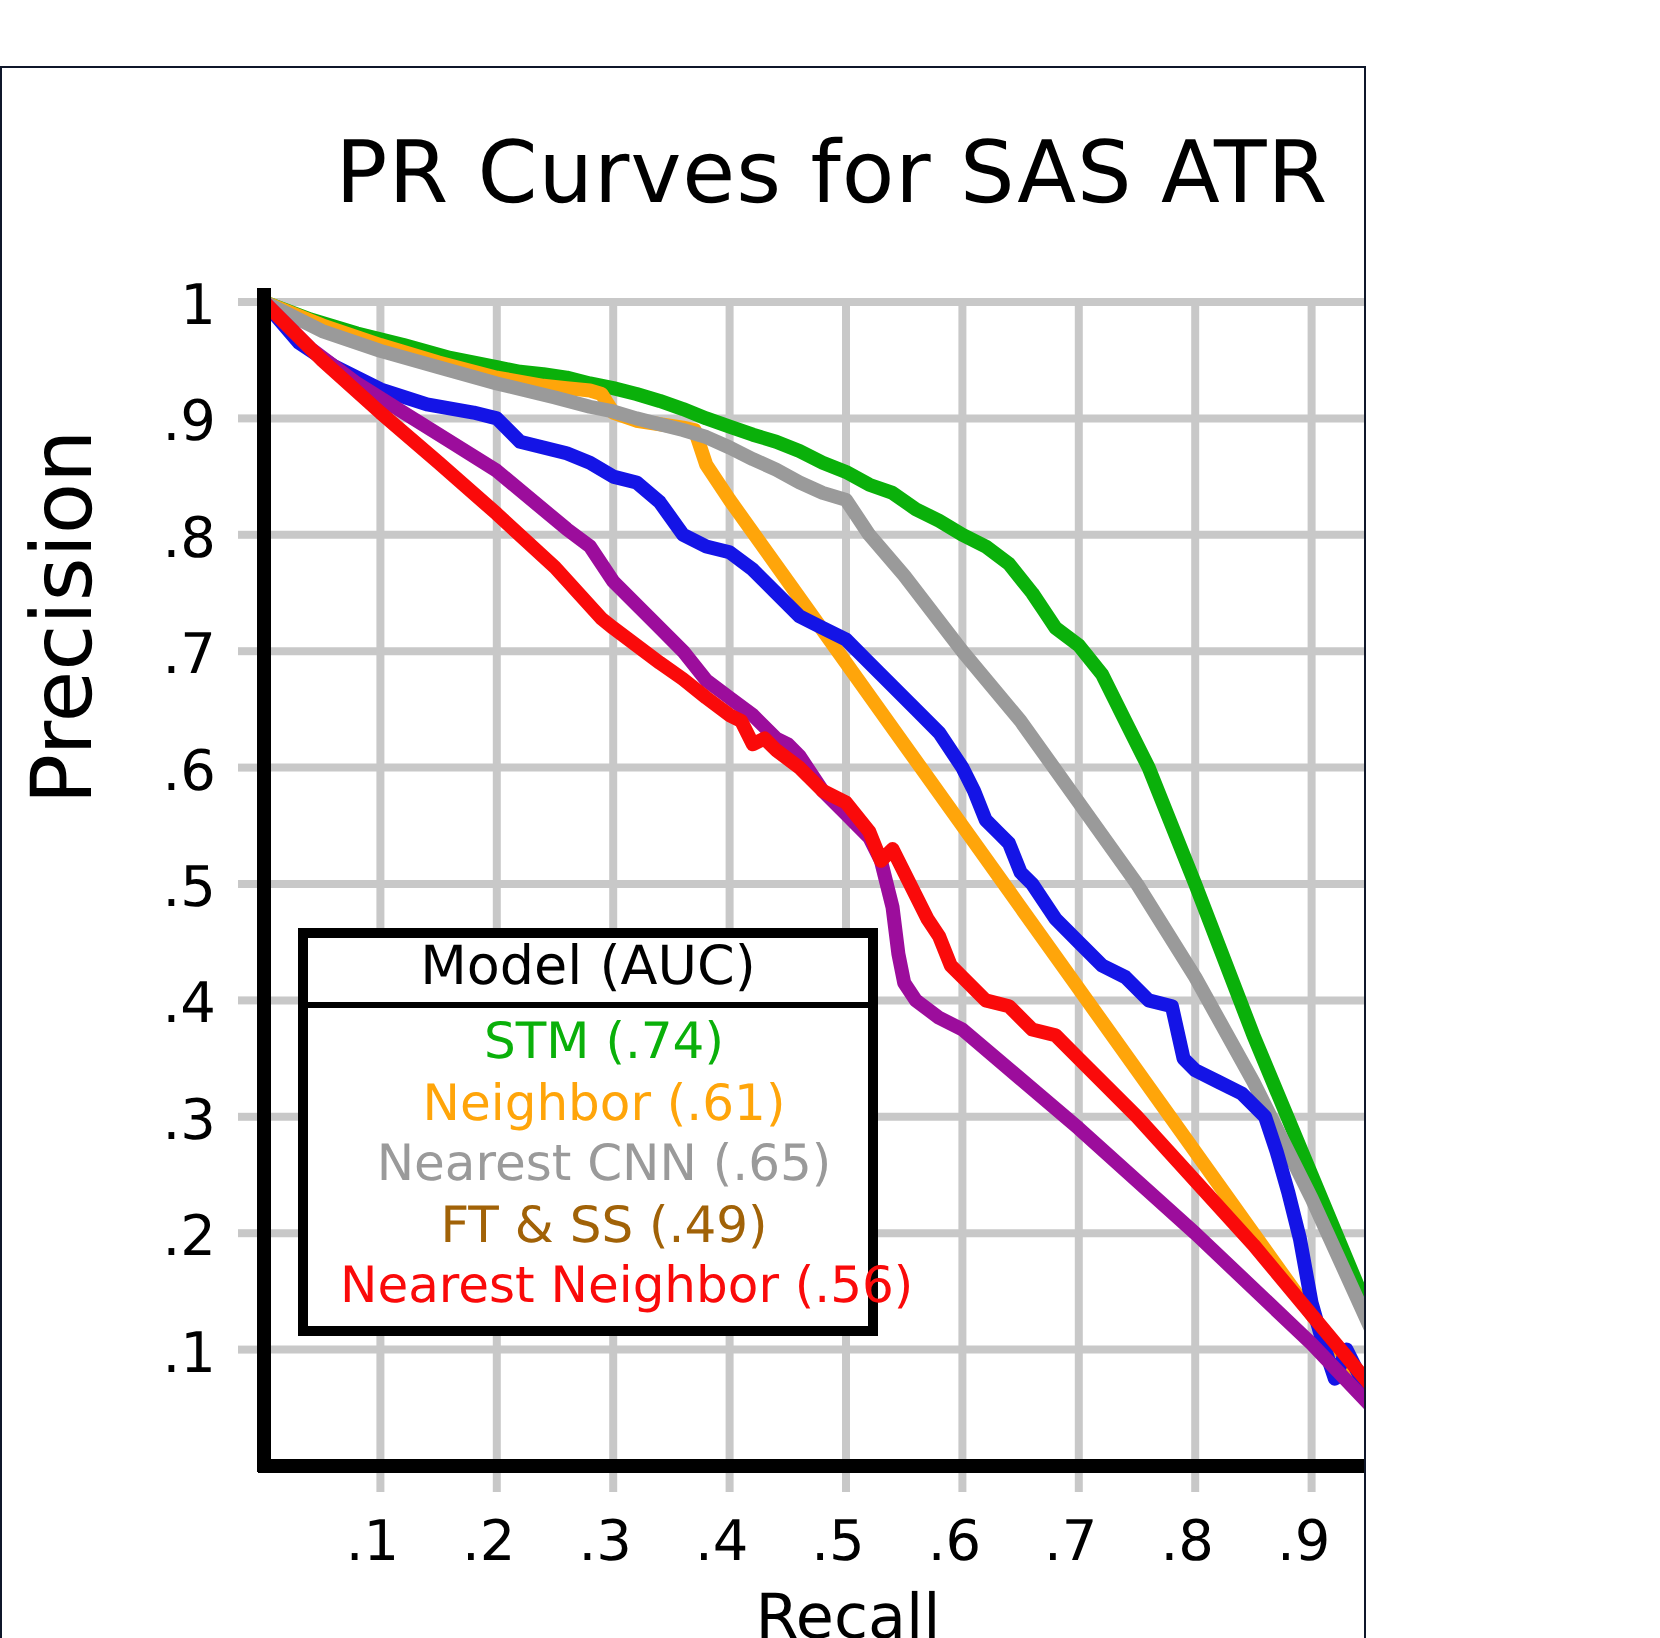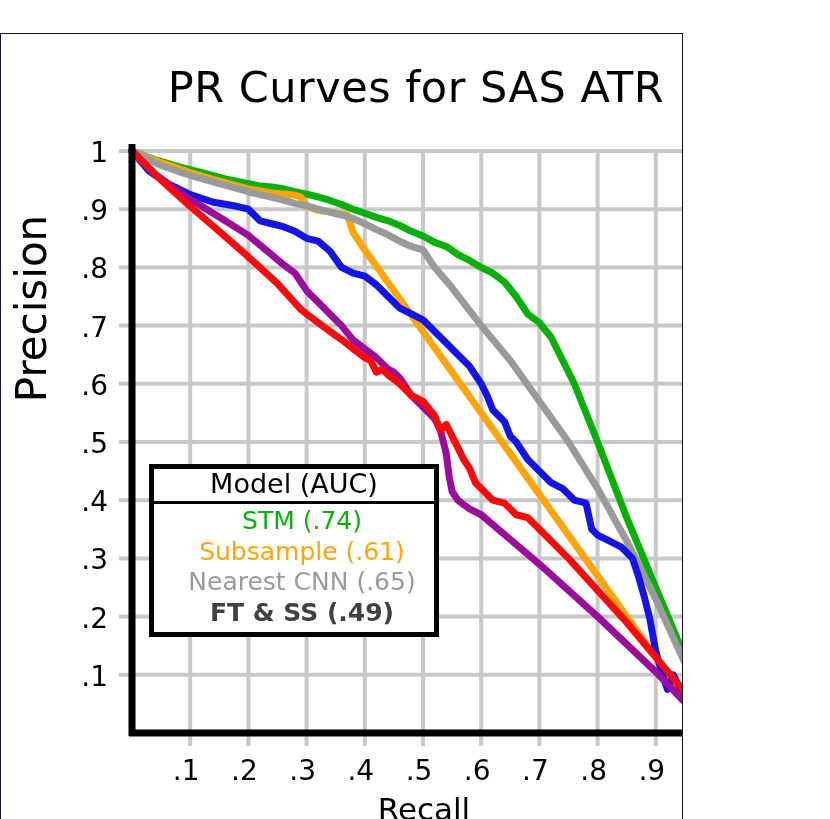--- a/index.html
+++ b/index.html
@@ -179,19 +179,20 @@
         <text x="107" y="535.4" text-anchor="end" class="tick-label">.3</text>
         <text x="107" y="593.6" text-anchor="end" class="tick-label">.2</text>
         <text x="107" y="651.8" text-anchor="end" class="tick-label">.1</text>
       </g>
   </svg>
 
   <div id="legend-box">
     <div id="legend-header">Model (AUC)</div>
     <div id="legend-items">
         <div class="legend-row" style="color: rgb(10, 176, 10);">STM (.74)</div>
-        <div class="legend-row" style="color: rgb(255, 165, 10);">Subsample (.61)</div>
+        <div class="legend-row" style="color: rgb(255, 165, 10);">Neighbor (.61)</div>
         <div class="legend-row" style="color: rgb(154, 154, 154);">Nearest CNN (.65)</div>
-        <div class="legend-row" style="color: #404040; font-weight: bold;">FT &amp; SS (.49)</div>
+        <div class="legend-row" style="color: #a16207;">FT &amp; SS (.49)</div>
+        <div class="legend-row" style="color: rgb(250, 10, 10);">Nearest Neighbor (.56)</div>
       </div>
   </div>
 
 </div>
 
 </body></html>

